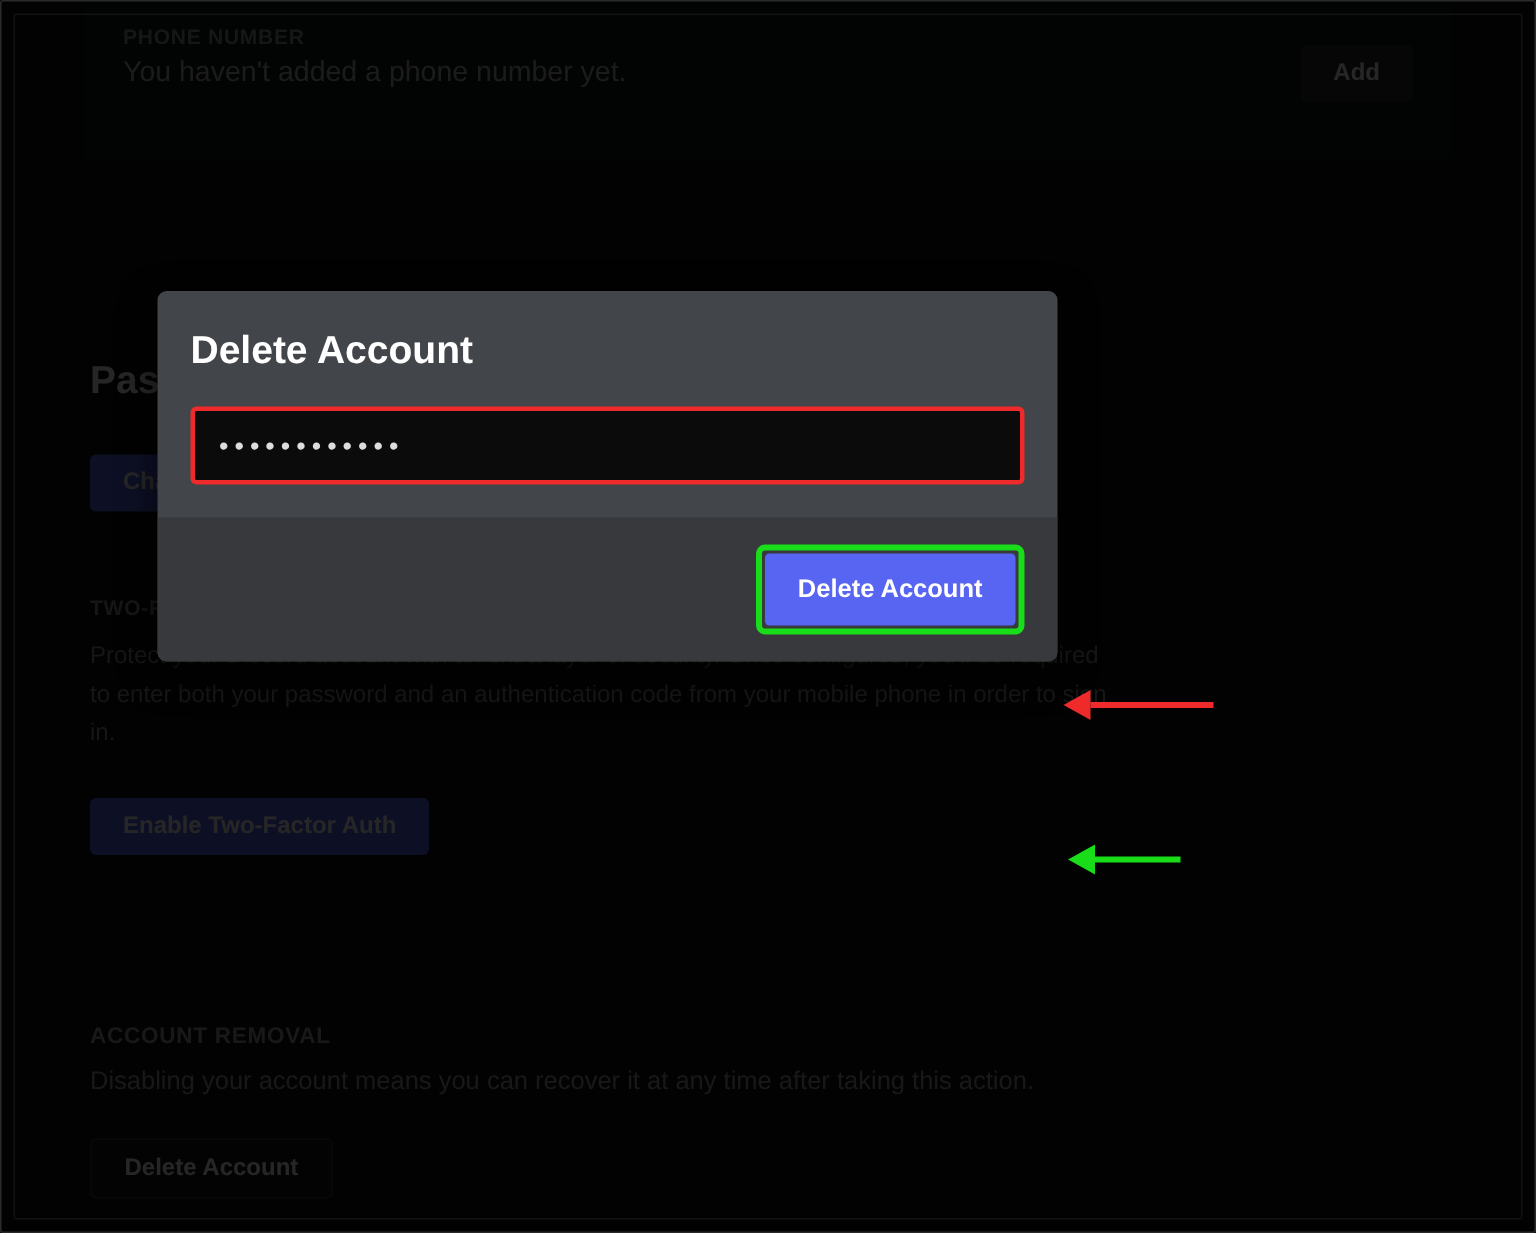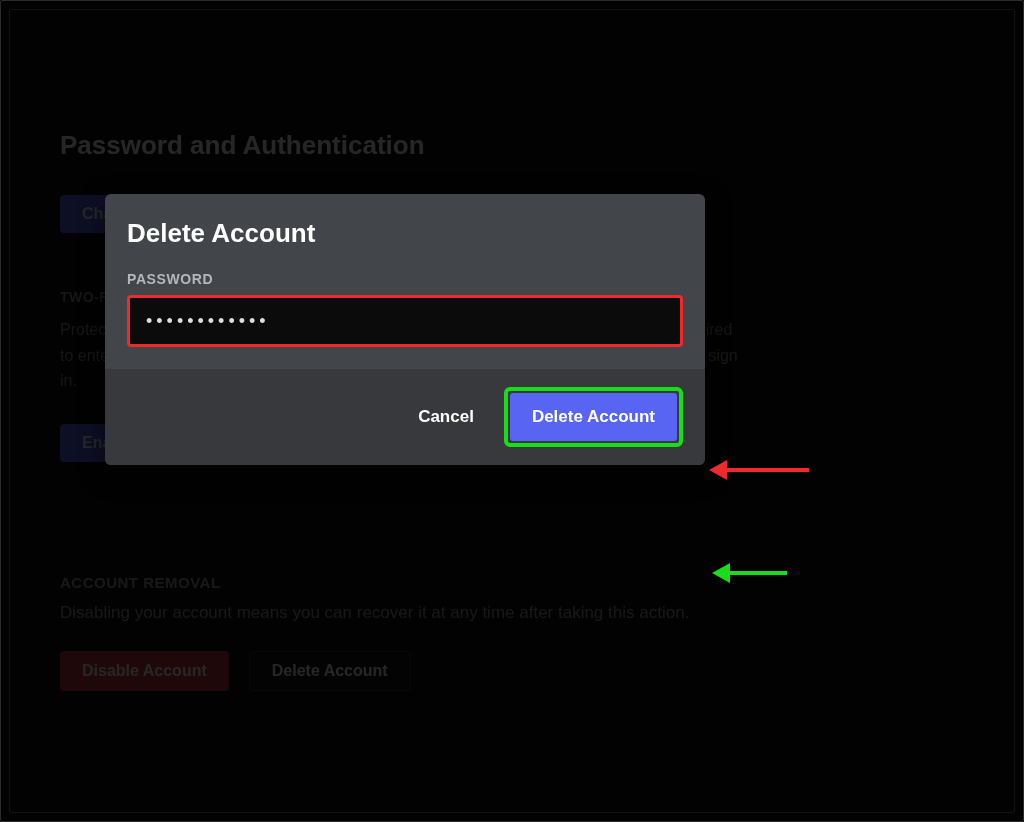--- a/index.html
+++ b/index.html
@@ -48,50 +48,54 @@
     .arrow-green .head { position:absolute; left:0; top:-3px; width:0; height:0; border-top:10px solid transparent; border-bottom:10px solid transparent; border-right:18px solid #18dd18; }
 
     .frame-border { position:absolute; inset:0; border:1.5px solid #2a2b2d; border-radius:2px; pointer-events:none; }
     .inner-border { position:absolute; inset:9px; border:1px solid #121214; border-radius:2px; pointer-events:none; }
   </style>
 </head>
 <body>
 
 <div class="page">
 
+  <div class="card card-top">
+    <div class="field-label">PHONE NUMBER</div>
+    <div class="field-value">You haven't added a phone number yet.</div>
+    <div class="add-btn-wrap">
+      <button class="btn btn-grey">Add</button>
+    </div>
+  </div>
 
   <div class="section">
     <div class="h-section">Password and Authentication</div>
     <button class="btn btn-primary">Change Password</button>
     <div class="tfa-label">TWO-FACTOR AUTHENTICATION</div>
     <div class="tfa-desc">Protect your Discord account with an extra layer of security. Once configured, you'll be required to enter both your password and an authentication code from your mobile phone in order to sign in.</div>
     <div style="margin-top:30px;">
       <button class="btn btn-primary">Enable Two-Factor Auth</button>
     </div>
   </div>
 
   <div class="account-removal">
     <div class="ar-label">ACCOUNT REMOVAL</div>
     <div class="ar-desc">Disabling your account means you can recover it at any time after taking this action.</div>
     <div class="ar-buttons">
-      <button class="btn btn-danger">Disable Account</button>
       <button class="btn btn-outline">Delete Account</button>
     </div>
   </div>
 
   <div class="dimmer"></div>
 
   <div class="modal">
     <div class="modal-body">
       <div class="modal-title">Delete Account</div>
-      <div class="pw-label">PASSWORD</div>
       <input type="password" class="pw-input" value="••••••••••••" style="">
     </div>
     <div class="modal-footer">
-      <button class="btn-cancel">Cancel</button>
       <div class="delete-wrap">
         <button class="btn-delete">Delete Account</button>
       </div>
     </div>
   </div>
 
   <div class="arrow-red">
     <div class="head"></div>
       <div class="shaft"></div>
   </div>

